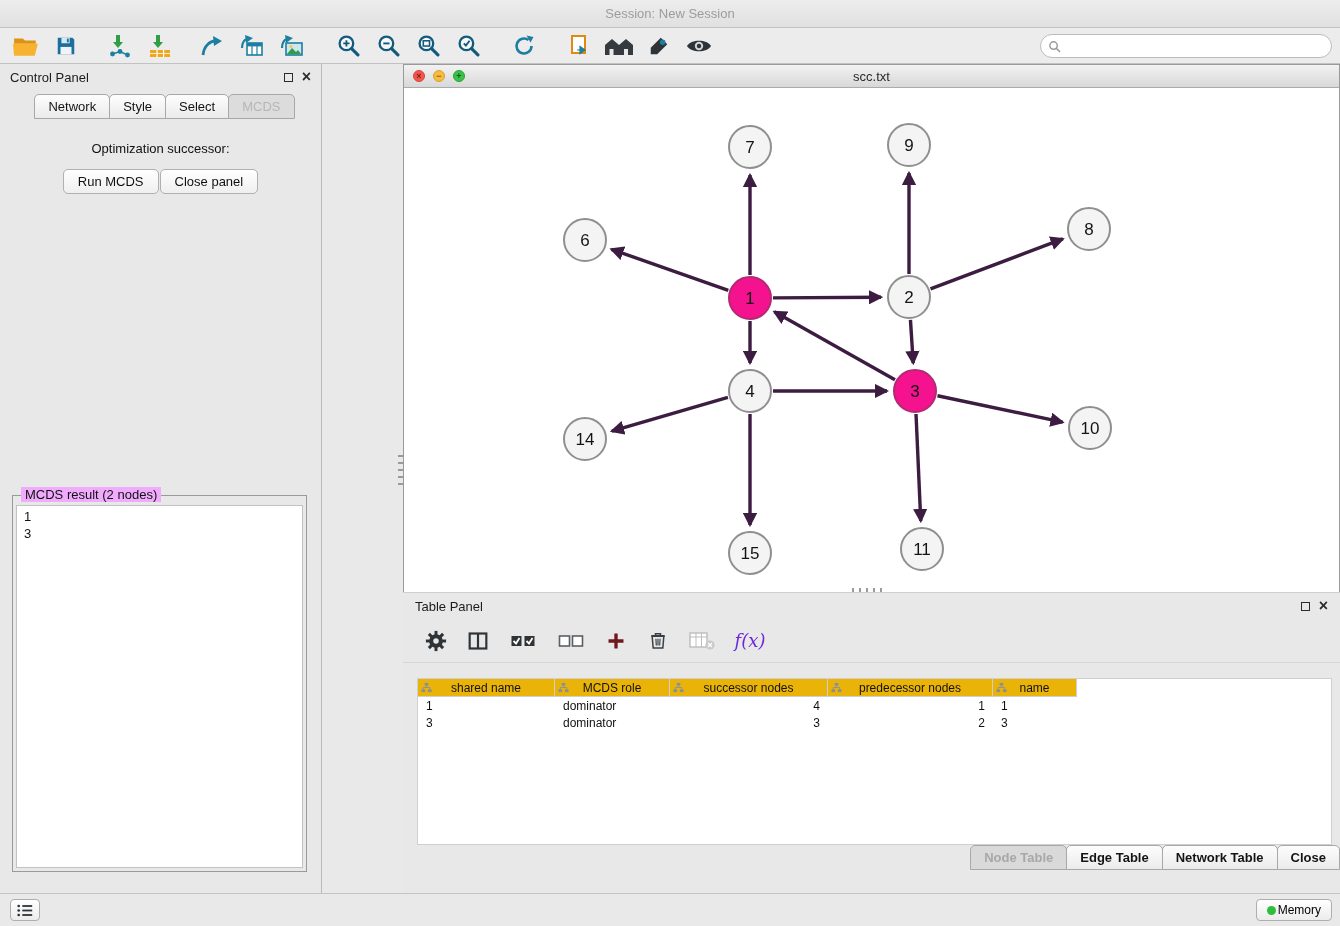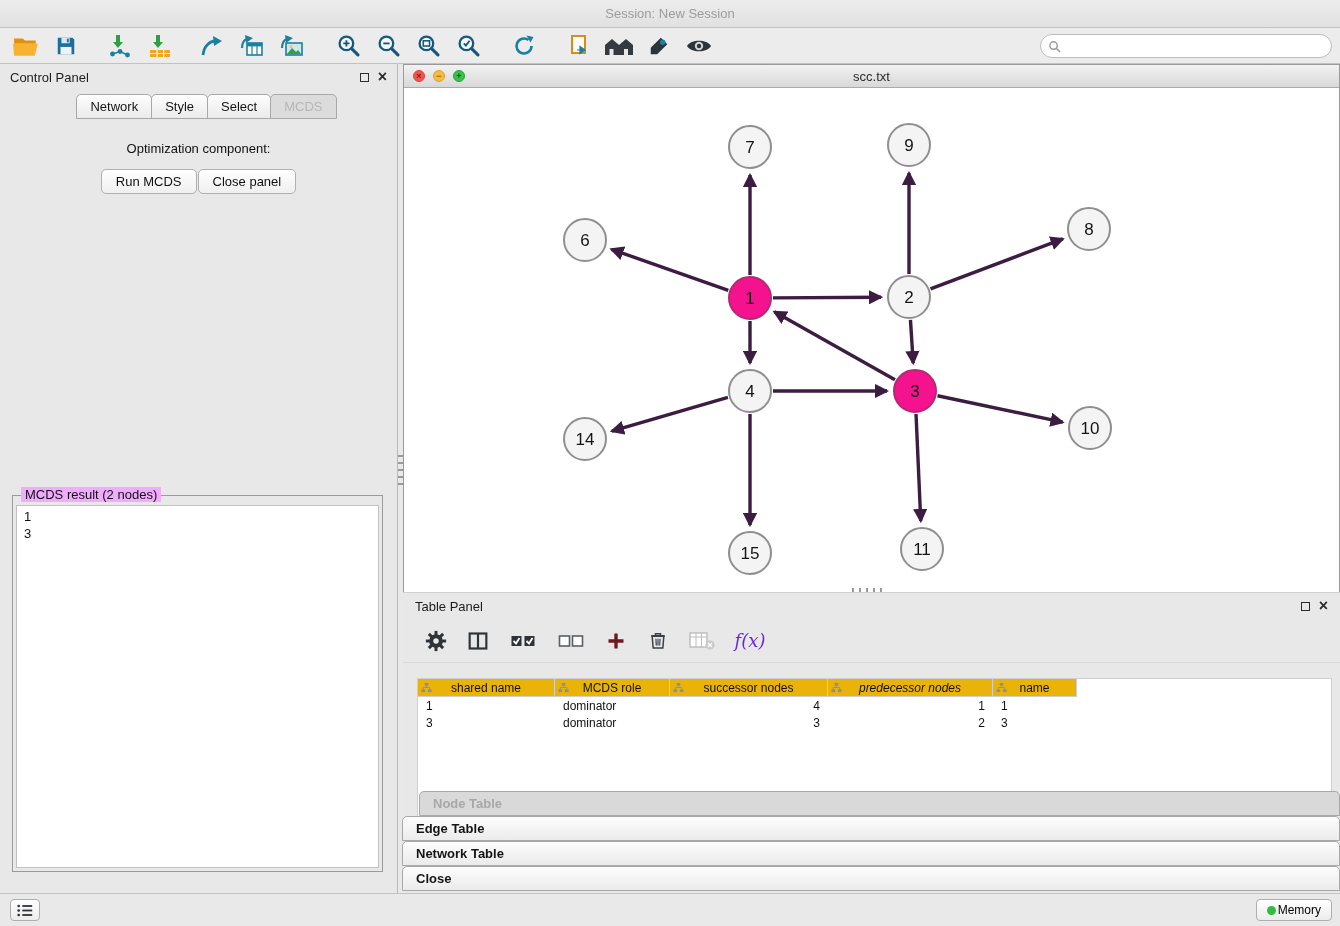--- a/index.html
+++ b/index.html
@@ -11,28 +11,28 @@
 
   
   .toolbar{position:absolute;left:0;top:28px;width:1340px;height:36px;background:#ececec;border-bottom:1px solid #c2c2c2;display:flex;align-items:center;}
   .tbtn{width:40px;height:32px;border:none;background:transparent;display:flex;align-items:center;justify-content:center;padding:0;cursor:default;}
   .g2{margin-left:14px;} .g3{margin-left:12px;} .g4{margin-left:16px;} .g5{margin-left:16px;} .g6{margin-left:15px;}
   .search-wrap{margin-left:auto;margin-right:8px;position:relative;}
   .search{width:292px;height:24px;border:1px solid #bcbcbc;border-radius:12px;background:#fff;padding:0 10px 0 26px;font-size:13px;outline:none;}
   .search-ico{position:absolute;left:8px;top:5px;}
 
   
-  .control-panel{position:absolute;left:0;top:64px;width:398px;height:829px;background:#e8e8e8;border-right:1px solid #b9b9b9;}
+  .control-panel{position:absolute;left:0;top:64px;width:322px;height:829px;background:#e8e8e8;border-right:1px solid #b9b9b9;}
   .panel-hdr{height:26px;display:flex;align-items:center;padding:0 10px;font-size:13px;color:#1c1c1c;}
   .hdr-btns{margin-left:auto;display:flex;align-items:center;gap:9px;}
   .float-ico{width:9px;height:9px;border:1.5px solid #2c2c2c;display:inline-block;}
   .close-ico{font-size:16px;font-weight:bold;color:#2c2c2c;line-height:1;}
   .cp-tabs{display:flex;justify-content:center;margin-top:4px;}
   .tab{padding:4px 13px;font-size:13px;border:1px solid #a8a8a8;background:linear-gradient(#fdfdfd,#ebebeb);color:#141414;border-radius:5px 5px 0 0;margin-left:-1px;cursor:default;}
-  .tab:first-child{margin-left:16px;}
+  .tab:first-child{margin-left:8px;}
   .tab.active{background:#dcdcdc;color:#b6b6b6;}
   .opt-label{margin-top:22px;text-align:center;font-size:13px;}
   .select{width:308px;height:24px;margin:9px auto 0;background:#fff;border:1px solid #b4b4b4;border-radius:4px;display:flex;align-items:center;padding:0 8px;font-size:13px;position:relative;}
   .spin{position:absolute;right:6px;top:4px;display:flex;flex-direction:column;gap:2px;}
   .spin i{display:block;width:0;height:0;border-left:4px solid transparent;border-right:4px solid transparent;}
   .spin .up{border-bottom:5px solid #555;}
   .spin .down{border-top:5px solid #555;}
   .btn-row{display:flex;justify-content:center;gap:1px;margin-top:13px;}
   .mbtn{padding:4px 14px;font-size:13px;background:linear-gradient(#ffffff,#efefef);border:1px solid #b0b0b0;border-radius:5px;color:#111;cursor:default;}
   .result-group{position:absolute;left:12px;right:14px;top:431px;bottom:21px;border:1px solid #9a9a9a;}
@@ -56,21 +56,21 @@
   .table-panel{position:absolute;left:403px;top:592px;width:937px;height:301px;background:#e8e8e8;border-top:1px solid #cfcfcf;}
   .tp-toolbar{height:44px;display:flex;align-items:center;padding-left:20px;gap:16px;border-bottom:1px solid #d6d6d6;}
   .tp-btn{border:none;background:transparent;display:flex;align-items:center;justify-content:center;width:26px;height:30px;padding:0;cursor:default;}
   .fx{font-family:"DejaVu Serif","Liberation Serif",serif;font-style:italic;font-size:18px;color:#6d28d9;}
   .tp-table{position:absolute;left:14px;right:8px;top:85px;bottom:48px;background:#fff;border:1px solid #cfcfcf;overflow:hidden;}
   .thead{display:flex;}
   .th{height:18px;background:#eab308;border-right:1px solid #cfcfcf;border-bottom:1px solid #cfcfcf;font-size:12px;position:relative;display:flex;align-items:center;justify-content:center;flex:0 0 auto;}
   .th svg{position:absolute;left:3px;top:3px;}
   .trow{display:flex;}
   .td{font-size:12px;padding:2px 8px;height:17px;flex:0 0 auto;white-space:nowrap;}
-  .tp-tabs{position:absolute;left:0;right:0;bottom:2px;display:flex;justify-content:flex-end;flex-direction:column;}
+  .tp-tabs{position:absolute;left:0;right:0;bottom:23px;display:flex;justify-content:flex-end;}
   .tp-tabs .tab{font-weight:bold;}
   .tp-tabs .tab.active{color:#a8a8a8;background:#d9d9d9;}
 
   
   .statusbar{position:absolute;left:0;bottom:0;width:1340px;height:33px;background:#e9e9e9;border-top:1px solid #c4c4c4;}
   .sb-btn{position:absolute;left:10px;top:5px;width:30px;height:22px;background:linear-gradient(#fff,#ececec);border:1px solid #aeaeae;border-radius:4px;display:flex;align-items:center;justify-content:center;cursor:default;}
   .memory-btn{position:absolute;right:8px;top:5px;height:22px;padding:0 10px;display:flex;align-items:center;gap:2px;font-size:12px;background:linear-gradient(#fff,#ececec);border:1px solid #aeaeae;border-radius:4px;cursor:default;}
   .mem-dot{width:9px;height:9px;border-radius:50%;background:#2fbe3a;}
 </style>
 </head>
@@ -223,21 +223,21 @@
       <span class="float-ico"></span>
       <span class="close-ico">×</span>
     </span>
   </div>
   <div class="cp-tabs">
     <div class="tab">Network</div>
     <div class="tab">Style</div>
     <div class="tab">Select</div>
     <div class="tab active">MCDS</div>
   </div>
-  <div class="opt-label">Optimization component:</div>
+  <div class="opt-label">Optimization successor:</div>
   <div class="btn-row">
     <button class="mbtn">Run MCDS</button>
     <button class="mbtn">Close panel</button>
   </div>
   <div class="result-group">
     <span class="result-label">MCDS result (2 nodes)</span>
     <div class="result-box" id="result-box">1
 3</div>
   </div>
 </div>
@@ -422,21 +422,21 @@
         </div>
         <div class="th" style="width: 158px; text-align: center;">
           <svg viewBox="0 0 12 12" width="11" height="11">
             <rect x="4" y="1" width="4" height="3" fill="#8a8f96"></rect>
             <rect x="0.5" y="8" width="4" height="3" fill="#8a8f96"></rect>
             <rect x="7.5" y="8" width="4" height="3" fill="#8a8f96"></rect>
             <path d="M6 4v2M2.5 8V6h7v2" stroke="#8a8f96" fill="none" stroke-width="1"></path>
           </svg>
           <span>successor nodes</span>
         </div>
-        <div class="th" style="width: 165px; font-style: italic;">
+        <div class="th" style="width: 165px;">
           <svg viewBox="0 0 12 12" width="11" height="11">
             <rect x="4" y="1" width="4" height="3" fill="#8a8f96"></rect>
             <rect x="0.5" y="8" width="4" height="3" fill="#8a8f96"></rect>
             <rect x="7.5" y="8" width="4" height="3" fill="#8a8f96"></rect>
             <path d="M6 4v2M2.5 8V6h7v2" stroke="#8a8f96" fill="none" stroke-width="1"></path>
           </svg>
           <span>predecessor nodes</span>
         </div>
         <div class="th" style="width: 84px;">
           <svg viewBox="0 0 12 12" width="11" height="11">

